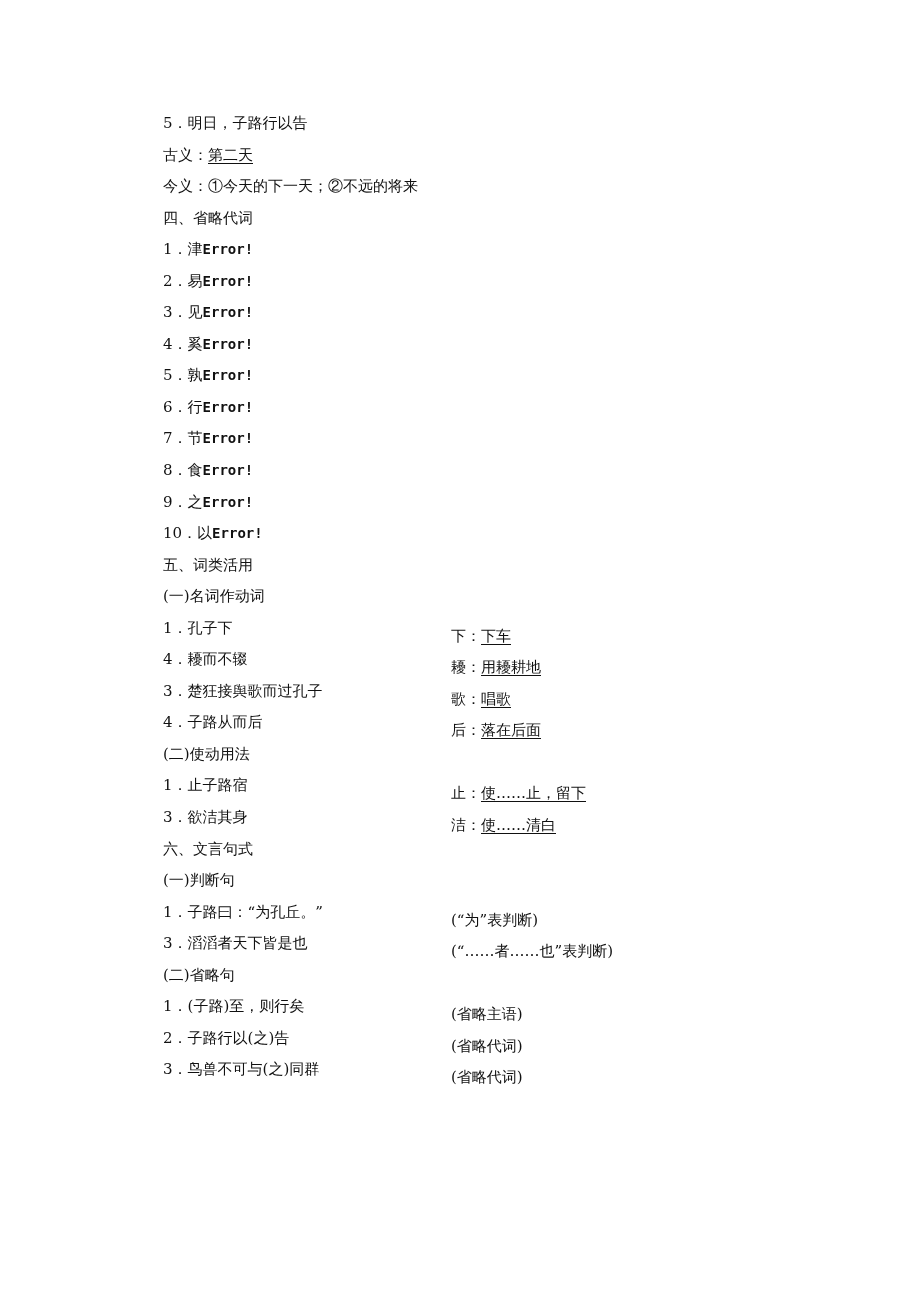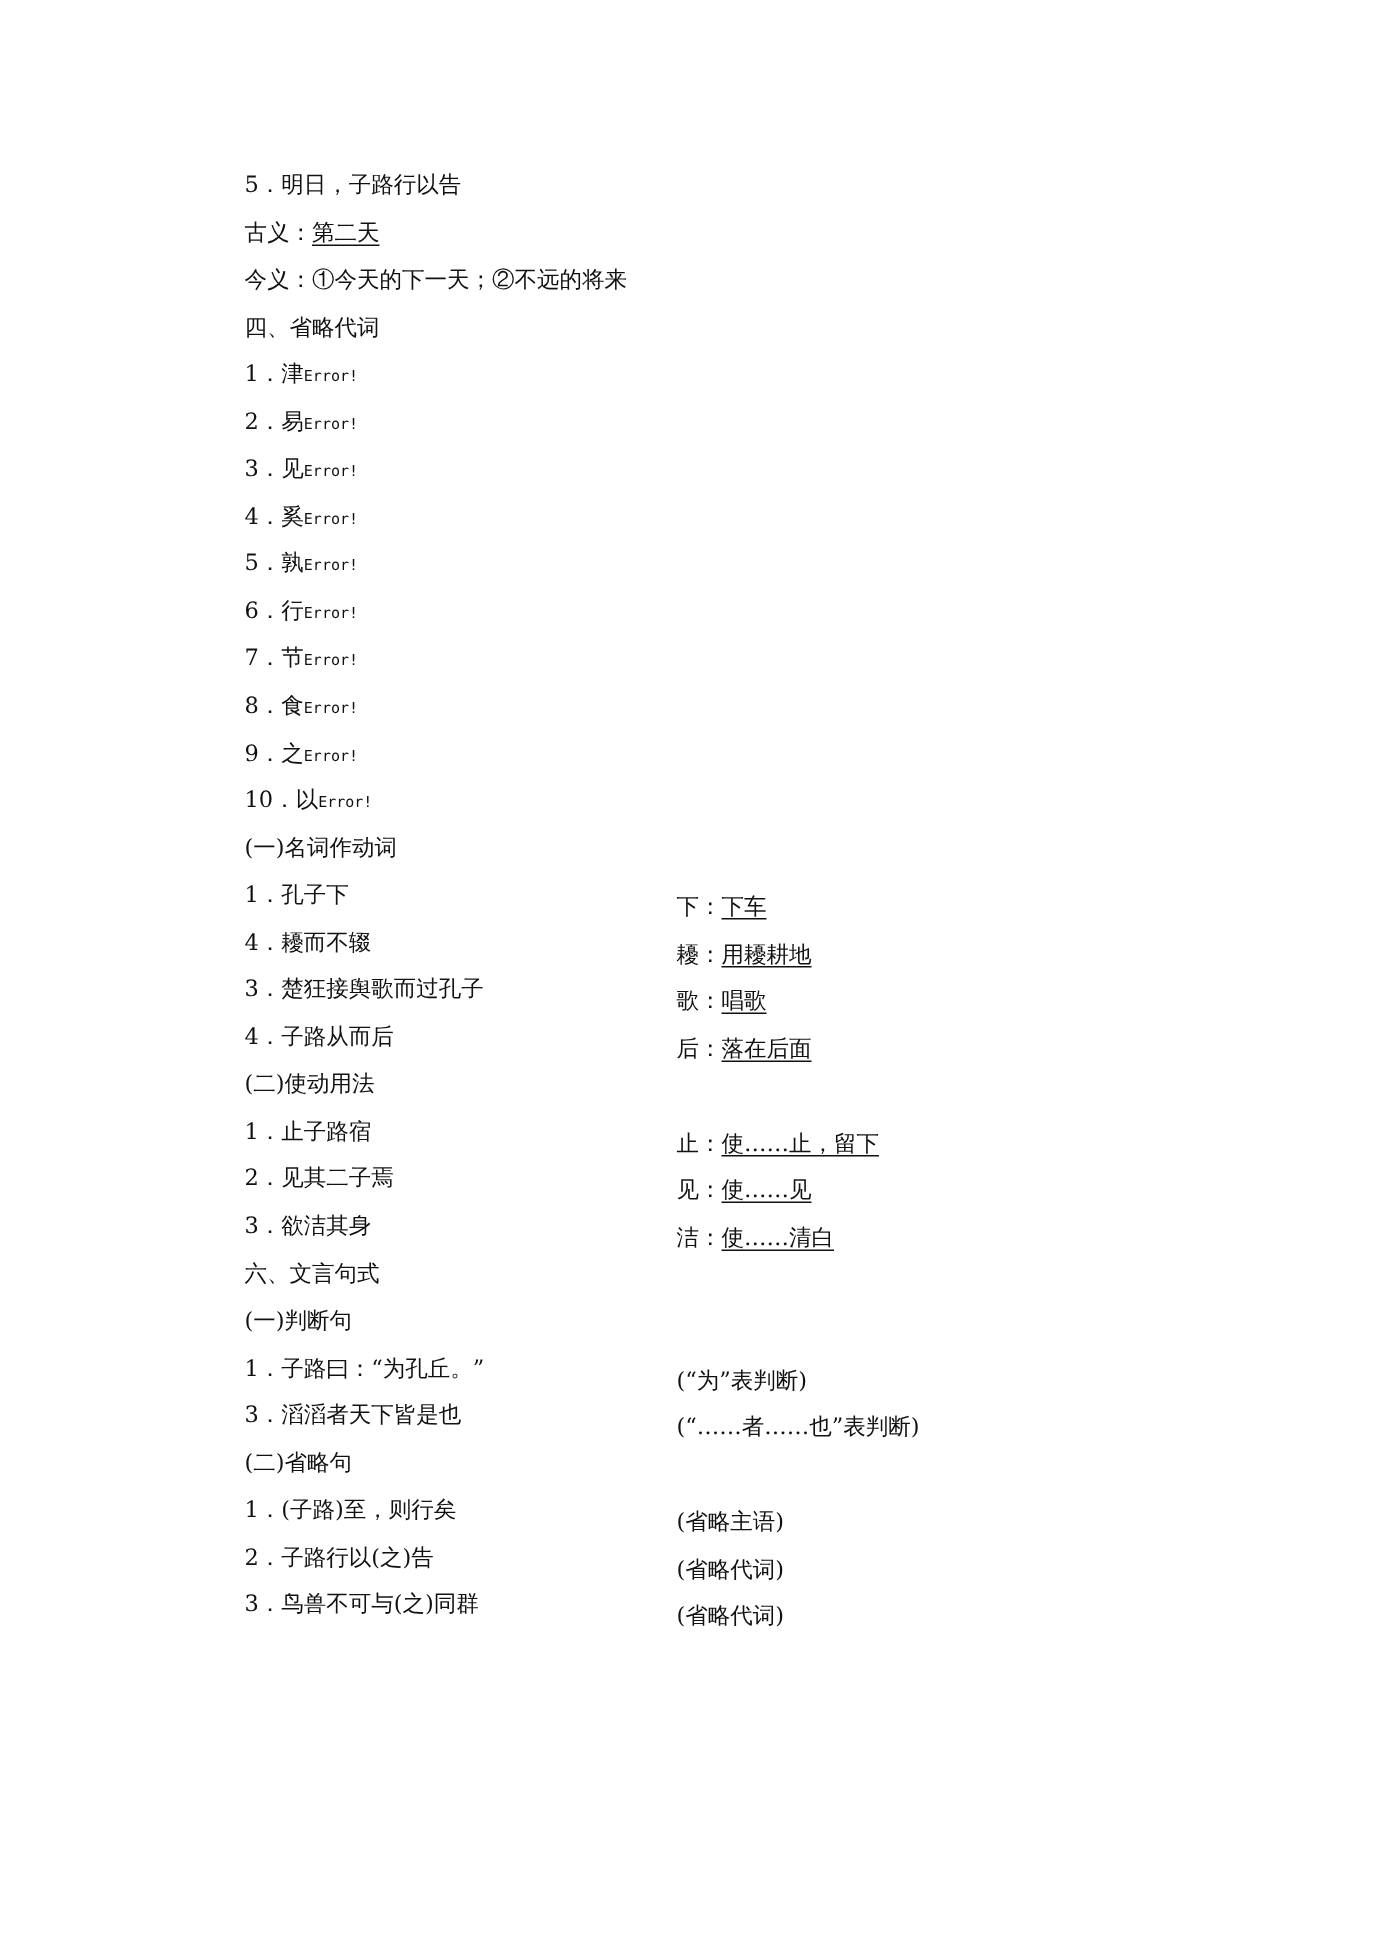--- a/index.html
+++ b/index.html
@@ -2,48 +2,48 @@
 <html><head>
   <meta charset="utf-8">
   <style>
     html, body { margin: 0; padding: 0; background: #ffffff; }
     body { width: 920px; height: 1302px; position: relative; overflow: hidden;
            font-family: "DejaVu Serif", "Liberation Serif", serif; color: #111; }
     .page { position: absolute; left: 163px; top: 108px; width: 620px; }
     .line { height: 31.55px; line-height: 31.55px; font-size: 15px; white-space: nowrap; position: relative; }
     .col-r { position: absolute; left: 288px; top: 8px; }
     .u { text-decoration: underline; text-underline-offset: 3px; }
-    .err { font-family: "DejaVu Sans Mono", "Liberation Mono", monospace; font-weight: normal; font-size: 10px; }
+    .err { font-family: "DejaVu Sans Mono", "Liberation Mono", monospace; font-weight: bold; font-size: 14px; }
   </style>
 </head>
 <body>
 
 <div class="page" id="page">
     <div class="line">5．明日，子路行以告</div>
     <div class="line"><span>古义：</span><span class="u">第二天</span></div>
     <div class="line">今义：①今天的下一天；②不远的将来</div>
     <div class="line">四、省略代词</div>
     <div class="line"><span>1．</span><span>津</span><span class="err">Error!</span></div>
     <div class="line"><span>2．</span><span>易</span><span class="err">Error!</span></div>
     <div class="line"><span>3．</span><span>见</span><span class="err">Error!</span></div>
     <div class="line"><span>4．</span><span>奚</span><span class="err">Error!</span></div>
     <div class="line"><span>5．</span><span>孰</span><span class="err">Error!</span></div>
     <div class="line"><span>6．</span><span>行</span><span class="err">Error!</span></div>
     <div class="line"><span>7．</span><span>节</span><span class="err">Error!</span></div>
     <div class="line"><span>8．</span><span>食</span><span class="err">Error!</span></div>
     <div class="line"><span>9．</span><span>之</span><span class="err">Error!</span></div>
     <div class="line"><span>10．</span><span>以</span><span class="err">Error!</span></div>
+    <div class="line">五、词类活用</div>
     <div class="line">(一)名词作动词</div>
     <div class="line"><span>1．孔子下</span><span class="col-r"><span>下：</span><span class="u">下车</span></span></div>
     <div class="line"><span>4．耰而不辍</span><span class="col-r"><span>耰：</span><span class="u">用耰耕地</span></span></div>
     <div class="line"><span>3．楚狂接舆歌而过孔子</span><span class="col-r"><span>歌：</span><span class="u">唱歌</span></span></div>
     <div class="line"><span>4．子路从而后</span><span class="col-r"><span>后：</span><span class="u">落在后面</span></span></div>
     <div class="line">(二)使动用法</div>
     <div class="line"><span>1．止子路宿</span><span class="col-r"><span>止：</span><span class="u">使……止，留下</span></span></div>
-    <div class="line"><span>2．见其二子焉</span><span class="col-r"><span>见：</span><span class="u">使……见</span></span></div>
     <div class="line"><span>3．欲洁其身</span><span class="col-r"><span>洁：</span><span class="u">使……清白</span></span></div>
     <div class="line">六、文言句式</div>
     <div class="line">(一)判断句</div>
     <div class="line"><span>1．子路曰：“为孔丘。”</span><span class="col-r"><span>(“为”表判断)</span></span></div>
     <div class="line"><span>3．滔滔者天下皆是也</span><span class="col-r"><span>(“……者……也”表判断)</span></span></div>
     <div class="line">(二)省略句</div>
     <div class="line"><span>1．(子路)至，则行矣</span><span class="col-r"><span>(省略主语)</span></span></div>
     <div class="line"><span>2．子路行以(之)告</span><span class="col-r"><span>(省略代词)</span></span></div>
     <div class="line"><span>3．鸟兽不可与(之)同群</span><span class="col-r"><span>(省略代词)</span></span></div>
   </div>

